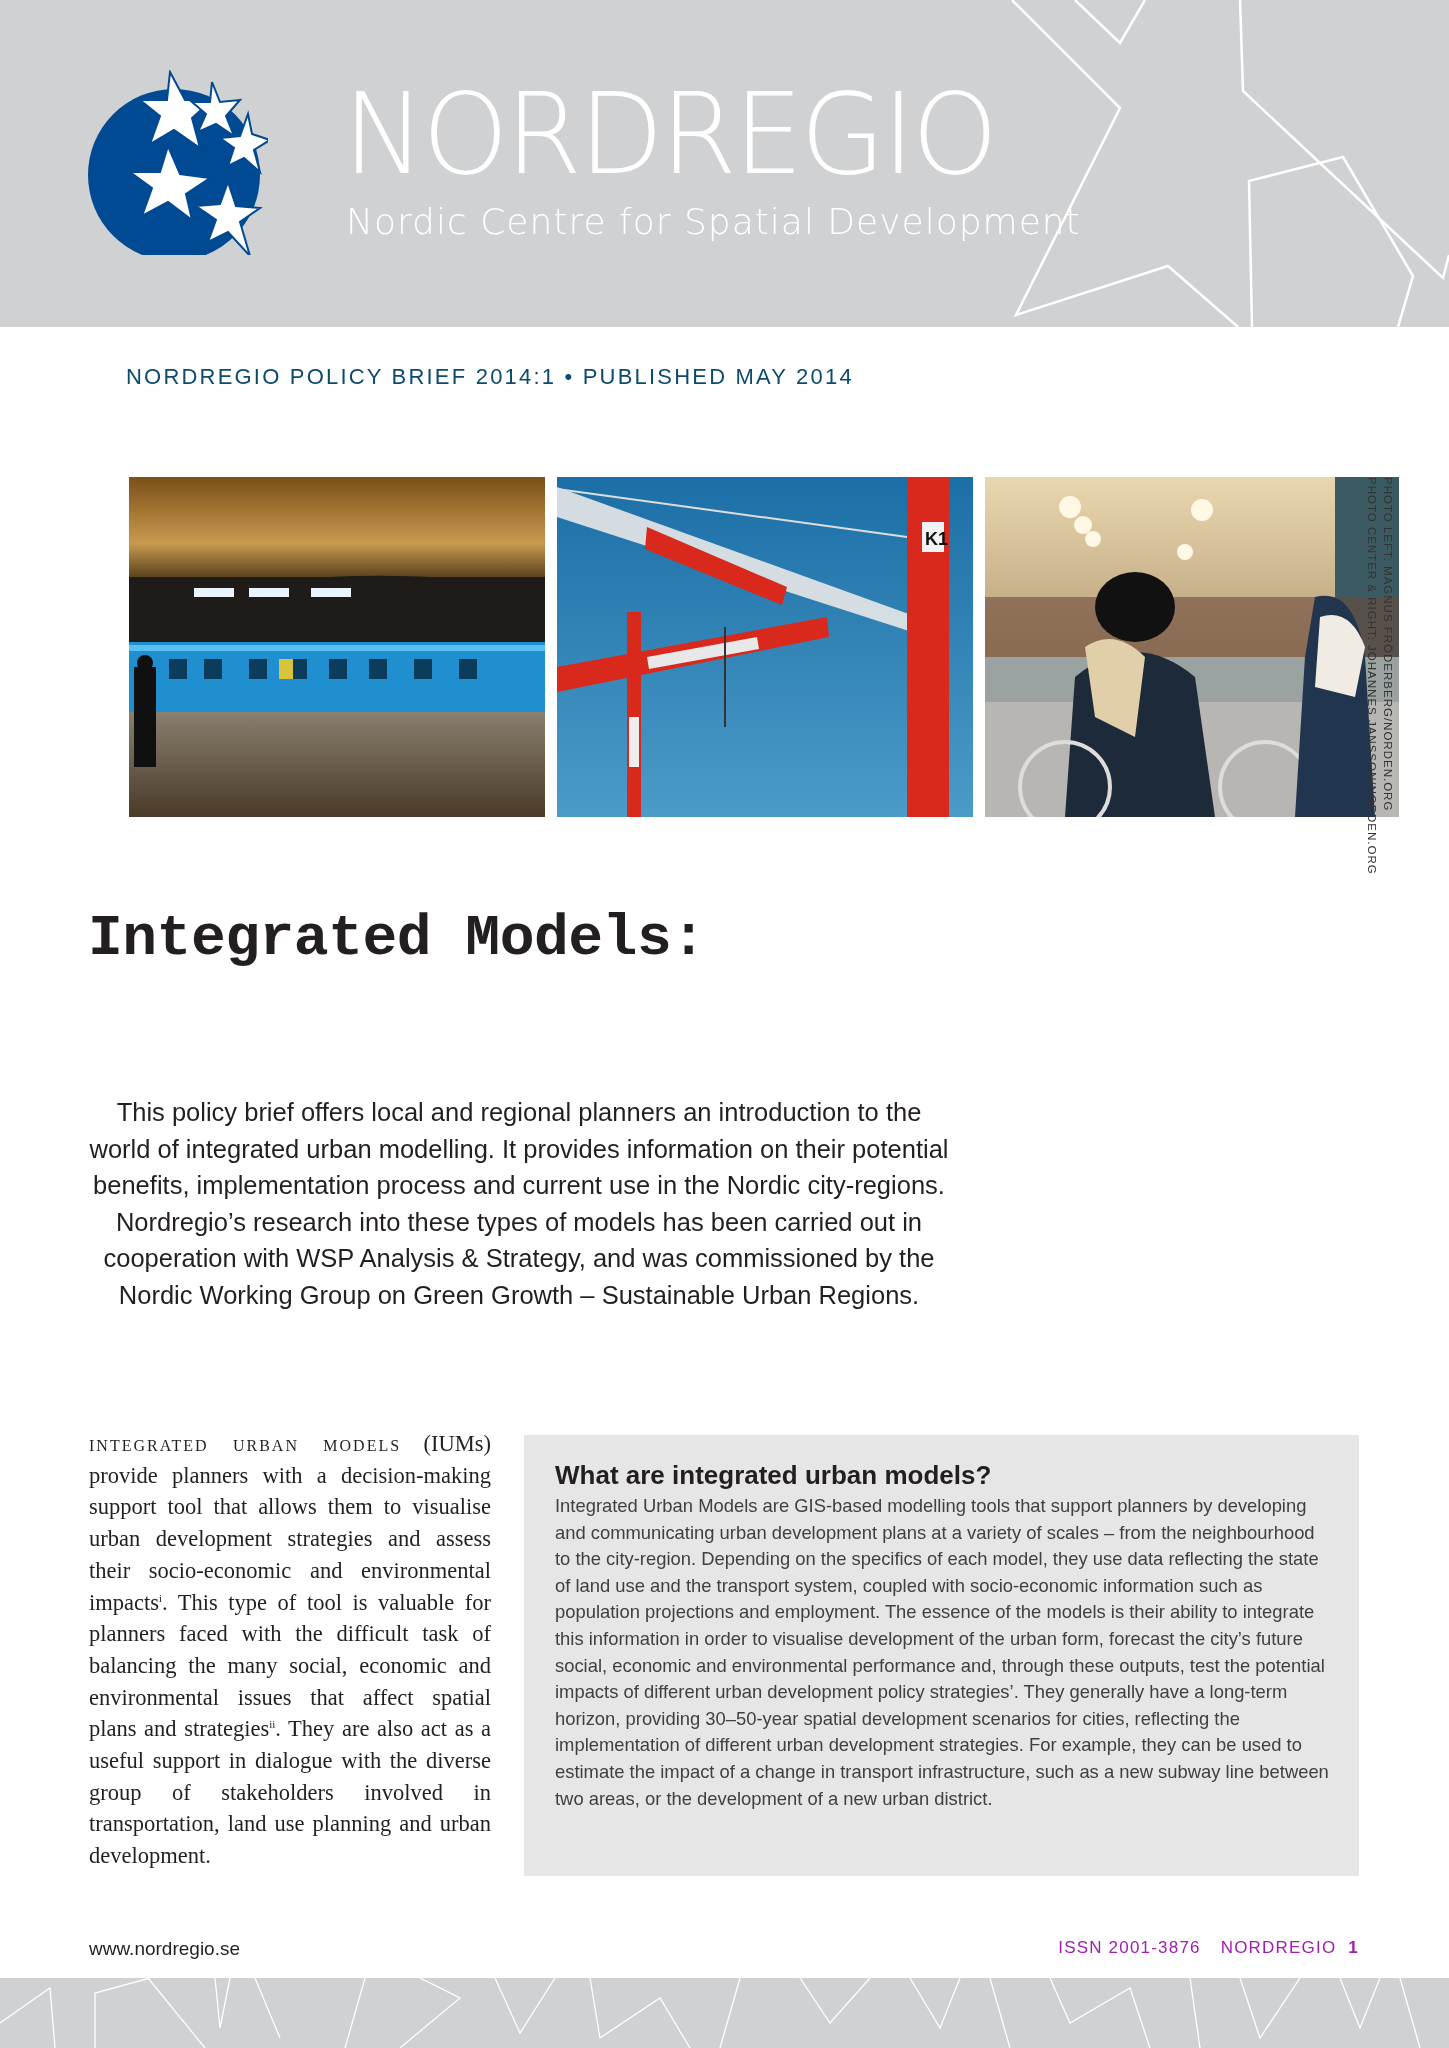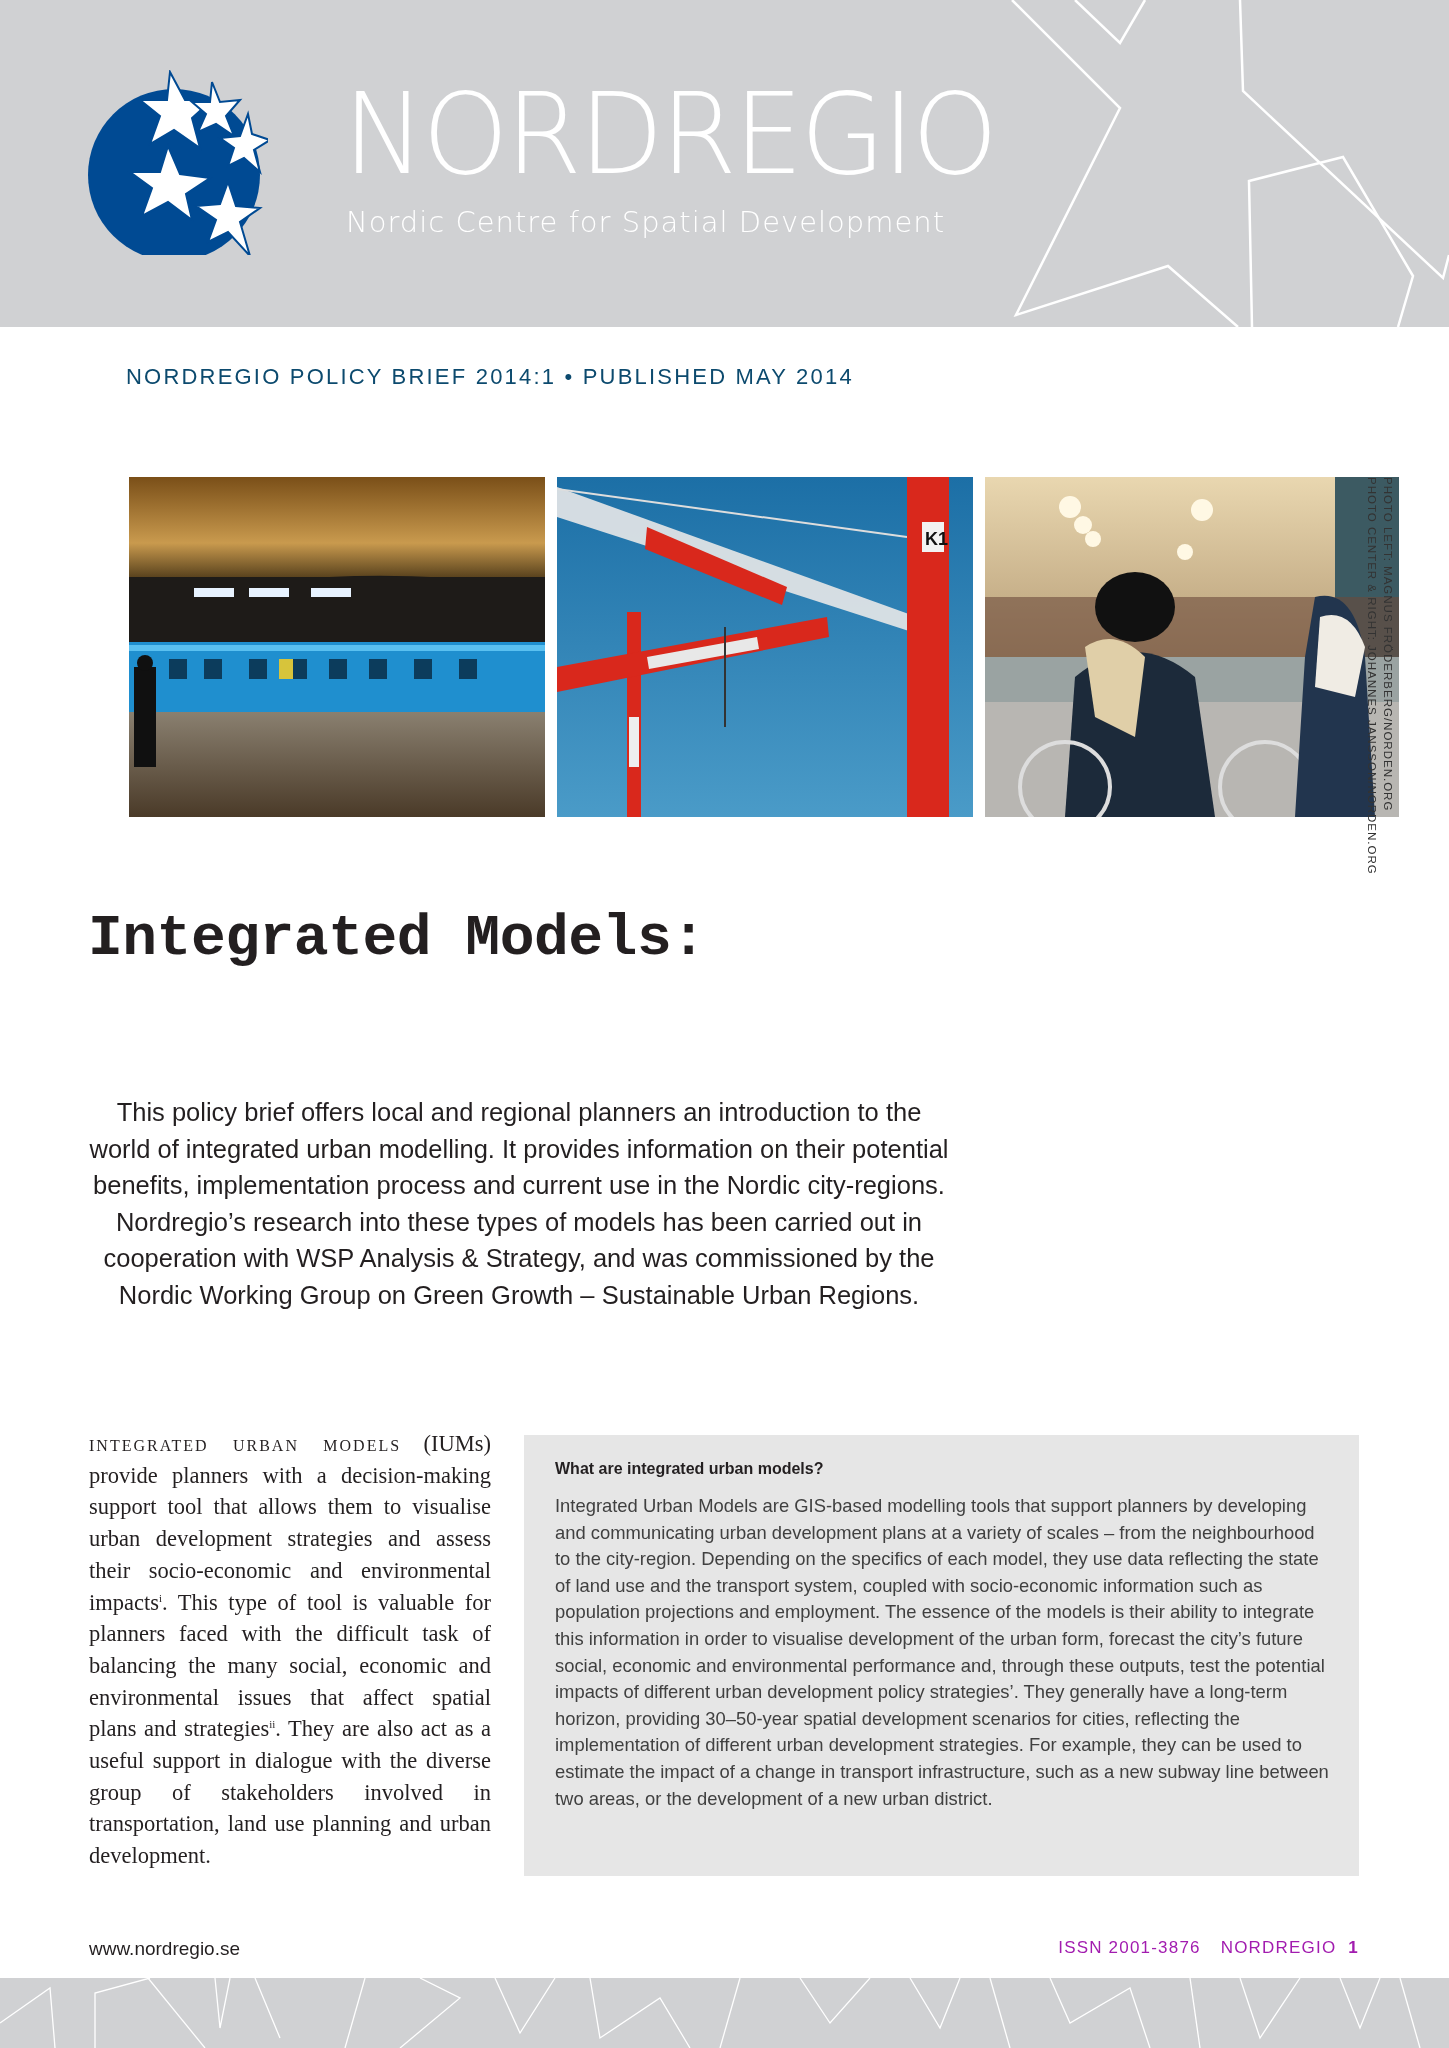--- a/index.html
+++ b/index.html
@@ -1,38 +1,38 @@
 <!DOCTYPE html>
 <html><head>
 <meta charset="utf-8">
 <style>
   html,body{margin:0;padding:0;}
   body{width:1449px;height:2048px;position:relative;background:#ffffff;overflow:hidden;font-family:"Liberation Sans",sans-serif;color:#231f20;}
   .header{position:absolute;left:0;top:0;width:1449px;height:327px;background:#d0d1d3;overflow:hidden;}
   .header-stars{position:absolute;left:0;top:0;}
   .logo{position:absolute;left:88px;top:70px;width:180px;height:185px;}
   .brand-name{position:absolute;left:343px;top:78px;font-family:"DejaVu Sans",sans-serif;font-weight:200;font-size:112px;line-height:112px;color:#ffffff;letter-spacing:-3px;transform:scaleX(0.98);transform-origin:left top;-webkit-text-stroke:0px;}
-  .brand-tagline{position:absolute;left:346px;top:204px;font-family:"DejaVu Sans",sans-serif;font-size:29px;line-height:36px;color:#ffffff;letter-spacing:1px;font-weight:300;}
+  .brand-tagline{position:absolute;left:346px;top:204px;font-family:"DejaVu Sans",sans-serif;font-size:36px;line-height:36px;color:#ffffff;letter-spacing:1px;font-weight:300;}
   .series-line{position:absolute;left:102px;top:364px;font-size:22px;letter-spacing:2.2px;color:#0c4a6e;margin-left:24px;}
   .photos{position:absolute;left:88px;top:477px;width:1270px;height:340px;margin-left:41px;}
   .photo{position:absolute;top:0;height:340px;overflow:hidden;}
   .photo-left{left:0;width:416px;}
   .photo-center{left:428px;width:416px;}
   .photo-right{left:856px;width:414px;}
   .credits{position:absolute;left:1364px;top:477px;width:40px;height:360px;}
   .credit{position:absolute;top:0;writing-mode:vertical-rl;font-size:11.5px;letter-spacing:1px;color:#333;white-space:nowrap;}
   .credit-1{left:18px;}
   .credit-2{left:2px;}
   .title{position:absolute;left:88px;top:898px;font-weight:700;font-size:58px;line-height:81px;color:#231f20;letter-spacing:-0.5px;font-family:Liberation Mono, monospace;}
   .lead{position:absolute;left:89px;top:1094px;width:860px;font-size:25.5px;line-height:36.5px;color:#231f20;text-align:center;}
   .body-col{position:absolute;left:89px;top:1428px;width:402px;font-family:"Liberation Serif",serif;font-size:22.5px;line-height:31.7px;text-align:justify;color:#231f20;}
   .smallcaps{font-variant:small-caps;letter-spacing:2px;text-transform:lowercase;}
   sup{font-size:11px;line-height:0;vertical-align:super;}
   .sidebox{position:absolute;left:524px;top:1435px;width:835px;height:441px;background:#e6e6e6;}
-  .sidebox-title{position:absolute;left:31px;top:25px;font-weight:700;font-size:16px;color:#231f20;}
+  .sidebox-title{position:absolute;left:31px;top:25px;font-weight:700;font-size:26px;color:#231f20;}
   .sidebox-text{position:absolute;left:31px;top:58px;width:780px;font-size:18.4px;line-height:26.6px;color:#404040;}
   .footer-url{position:absolute;left:89px;top:1938px;font-size:19px;color:#231f20;}
   .footer-right{position:absolute;right:90px;top:1938px;font-size:17px;letter-spacing:1.2px;color:#a21caf;}
   .footer-right .pg{font-weight:700;margin-left:12px;}
   .footer-right .org{margin-left:20px;}
   .footer-band{position:absolute;left:0;top:1978px;width:1449px;height:70px;background:#d0d1d3;overflow:hidden;}
 </style>
 </head>
 <body>
 

